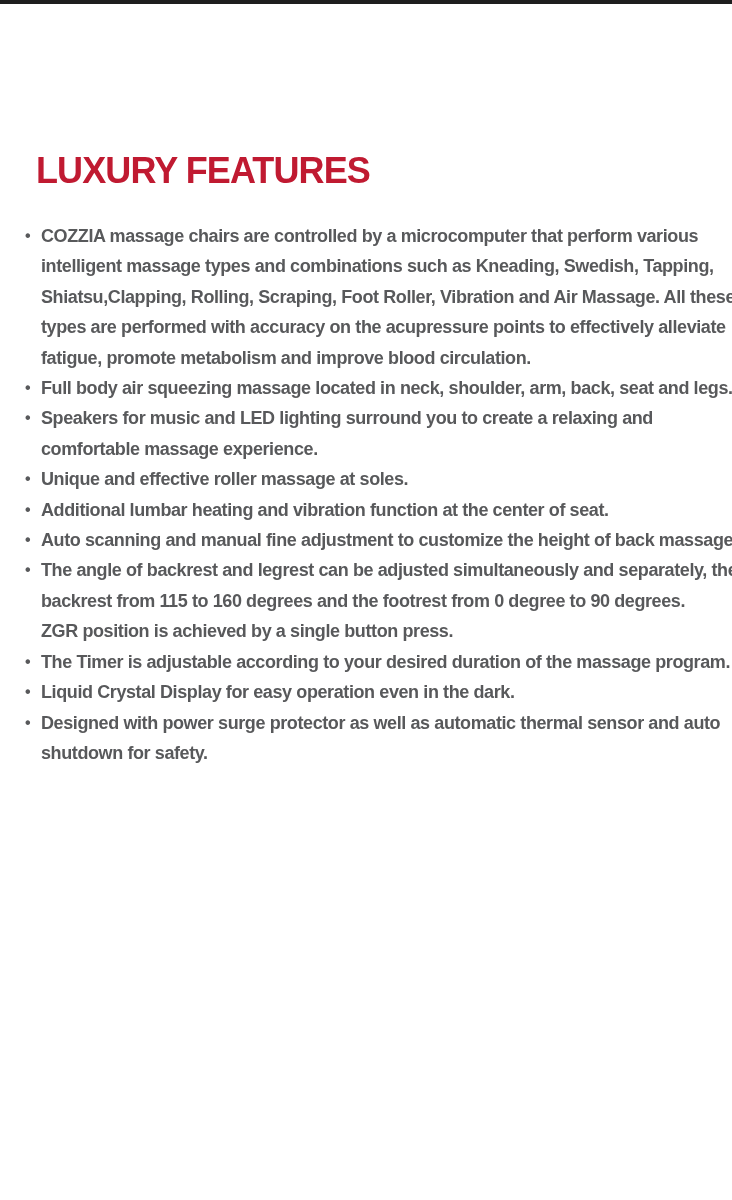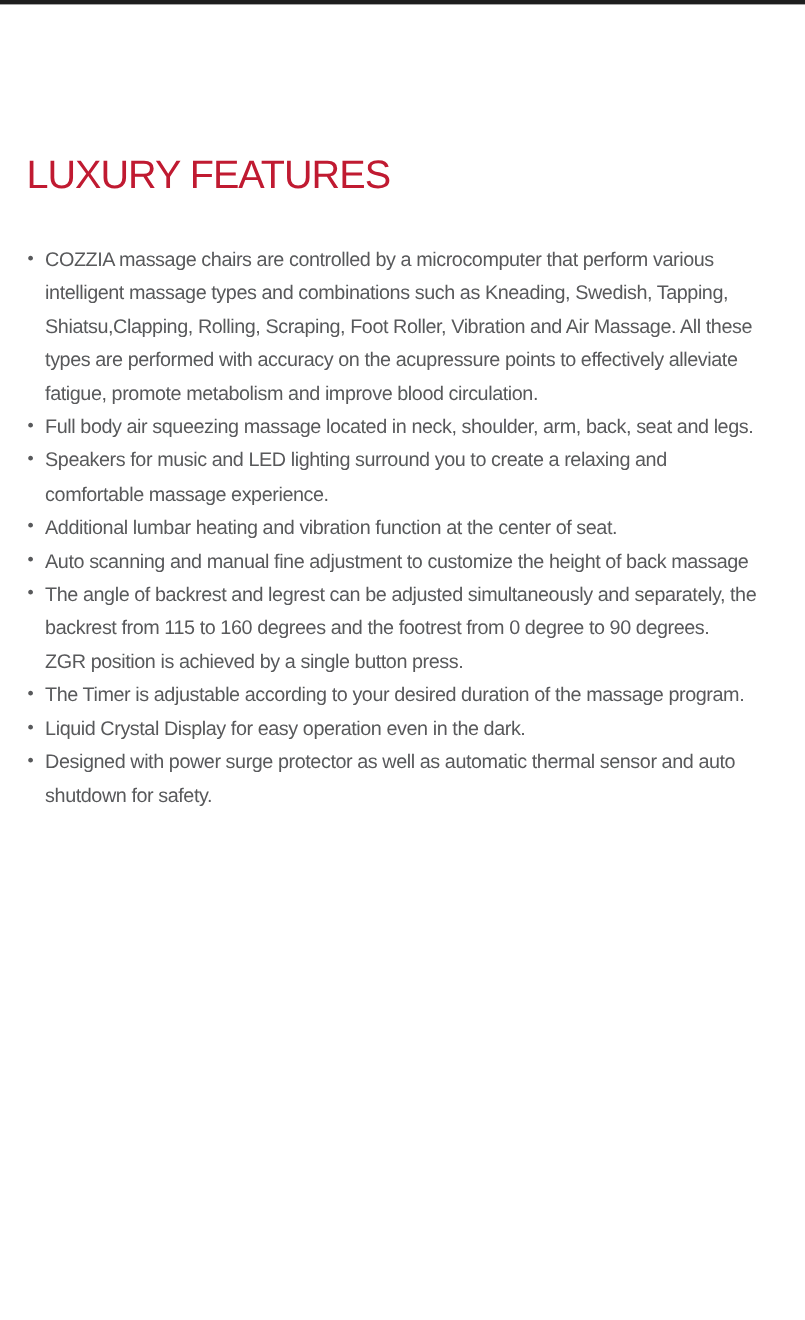--- a/index.html
+++ b/index.html
@@ -21,39 +21,40 @@
     position: absolute;
     left: 0; top: 0;
     width: 732px;
     height: 4px;
     background: var(--top-bar-color, #1e1e1e);
   }
   .page-title {
     position: absolute;
     left: 24px;
     top: 138px;
-    margin: 0;
+    margin: 12px;
     font-size: 36px;
-    font-weight: normal;
+    font-weight: bold;
     letter-spacing: -0.9px;
     color: var(--title-color, #c01a31);
     white-space: pre;
   }
   ul.features {
     position: absolute;
     left: 24px;
     top: 221px;
     width: 706px;
     margin: 0;
     padding: 0;
     list-style: none;
     font-size: 18px;
     line-height: 30.4px;
     letter-spacing: -0.4px;
     color: var(--body-color, #58595b);
+    font-weight: bold;
   }
   ul.features li {
     position: relative;
     padding-left: 17px;
   }
   ul.features li::before {
     content: "\2022";
     position: absolute;
     left: 1px;
     top: 0;
@@ -83,20 +84,23 @@
 fatigue, promote metabolism and improve blood circulation.</span>
       </li>
     <li>
         <span class="feature-text">Full body air squeezing massage located in neck, shoulder, arm, back, seat and legs.</span>
       </li>
     <li>
         <span class="feature-text">Speakers for music and LED lighting surround you to create a relaxing and
 comfortable massage experience.</span>
       </li>
     <li>
+        <span class="feature-text">Unique and effective roller massage at soles.</span>
+      </li>
+    <li>
         <span class="feature-text">Additional lumbar heating and vibration function at the center of seat.</span>
       </li>
     <li>
         <span class="feature-text">Auto scanning and manual fine adjustment to customize the height of back massage</span>
       </li>
     <li>
         <span class="feature-text">The angle of backrest and legrest can be adjusted simultaneously and separately, the
 backrest from 115 to 160 degrees and the footrest from 0 degree to 90 degrees.
 ZGR position is achieved by a single button press.</span>
       </li>

